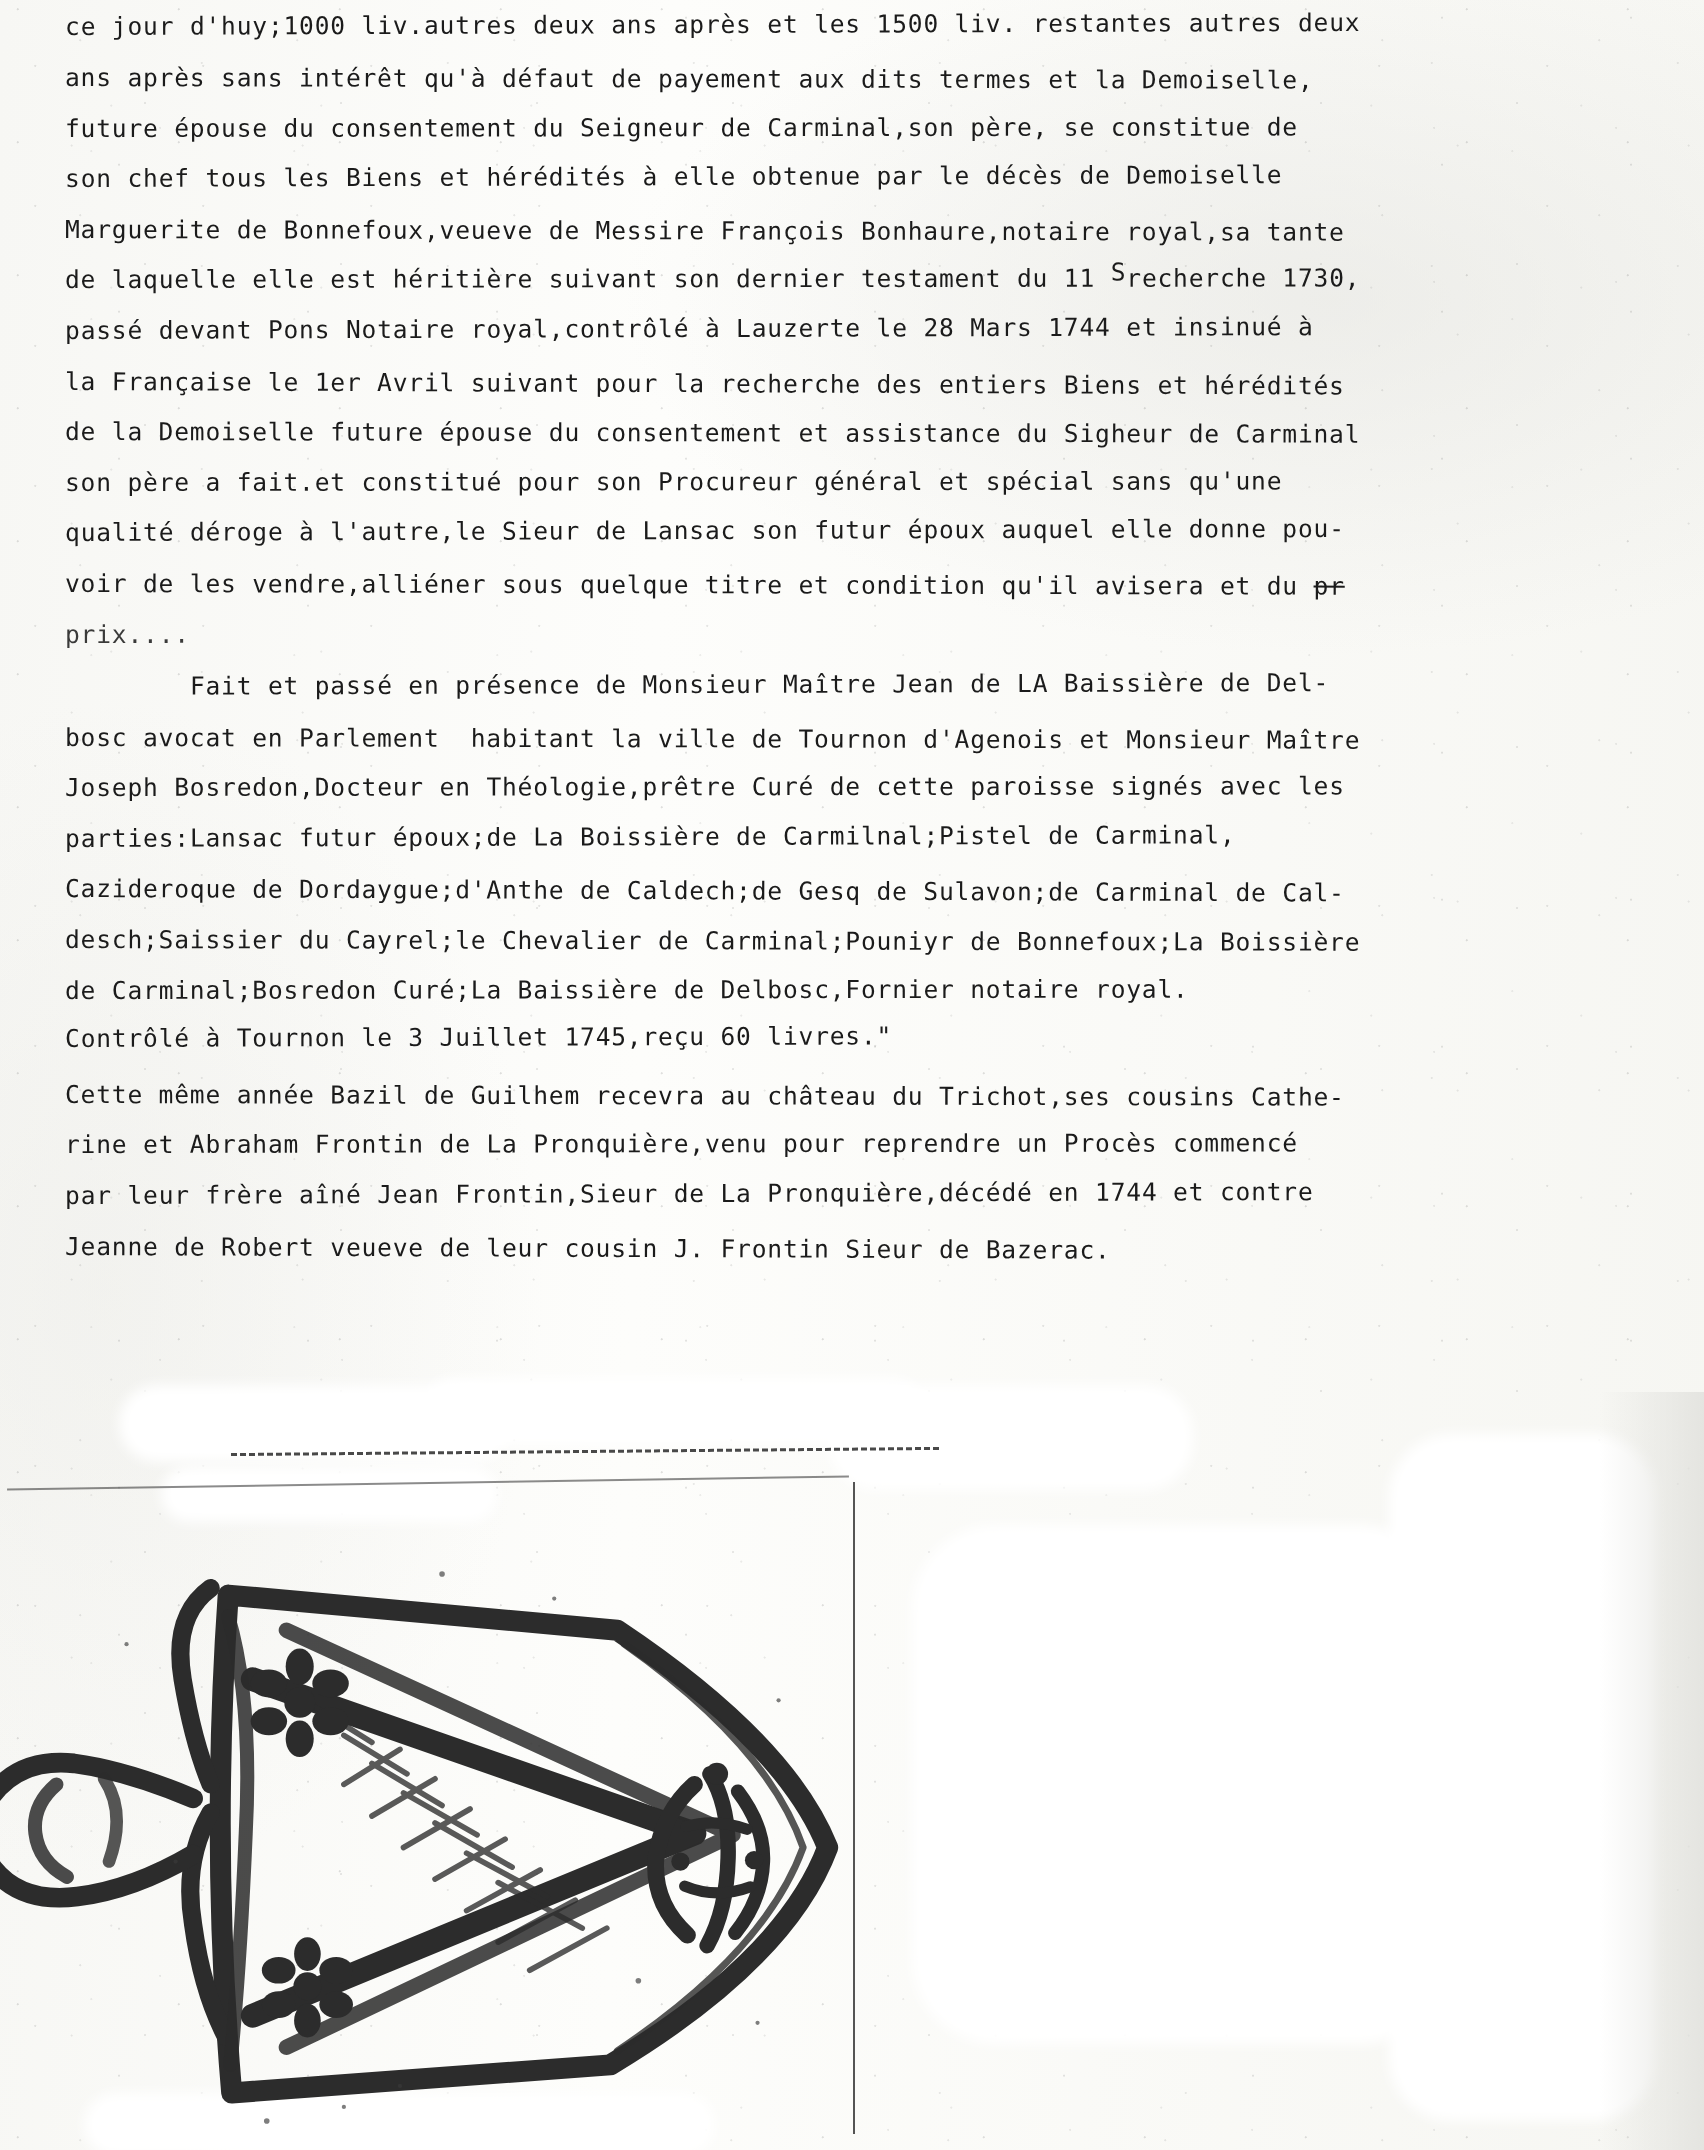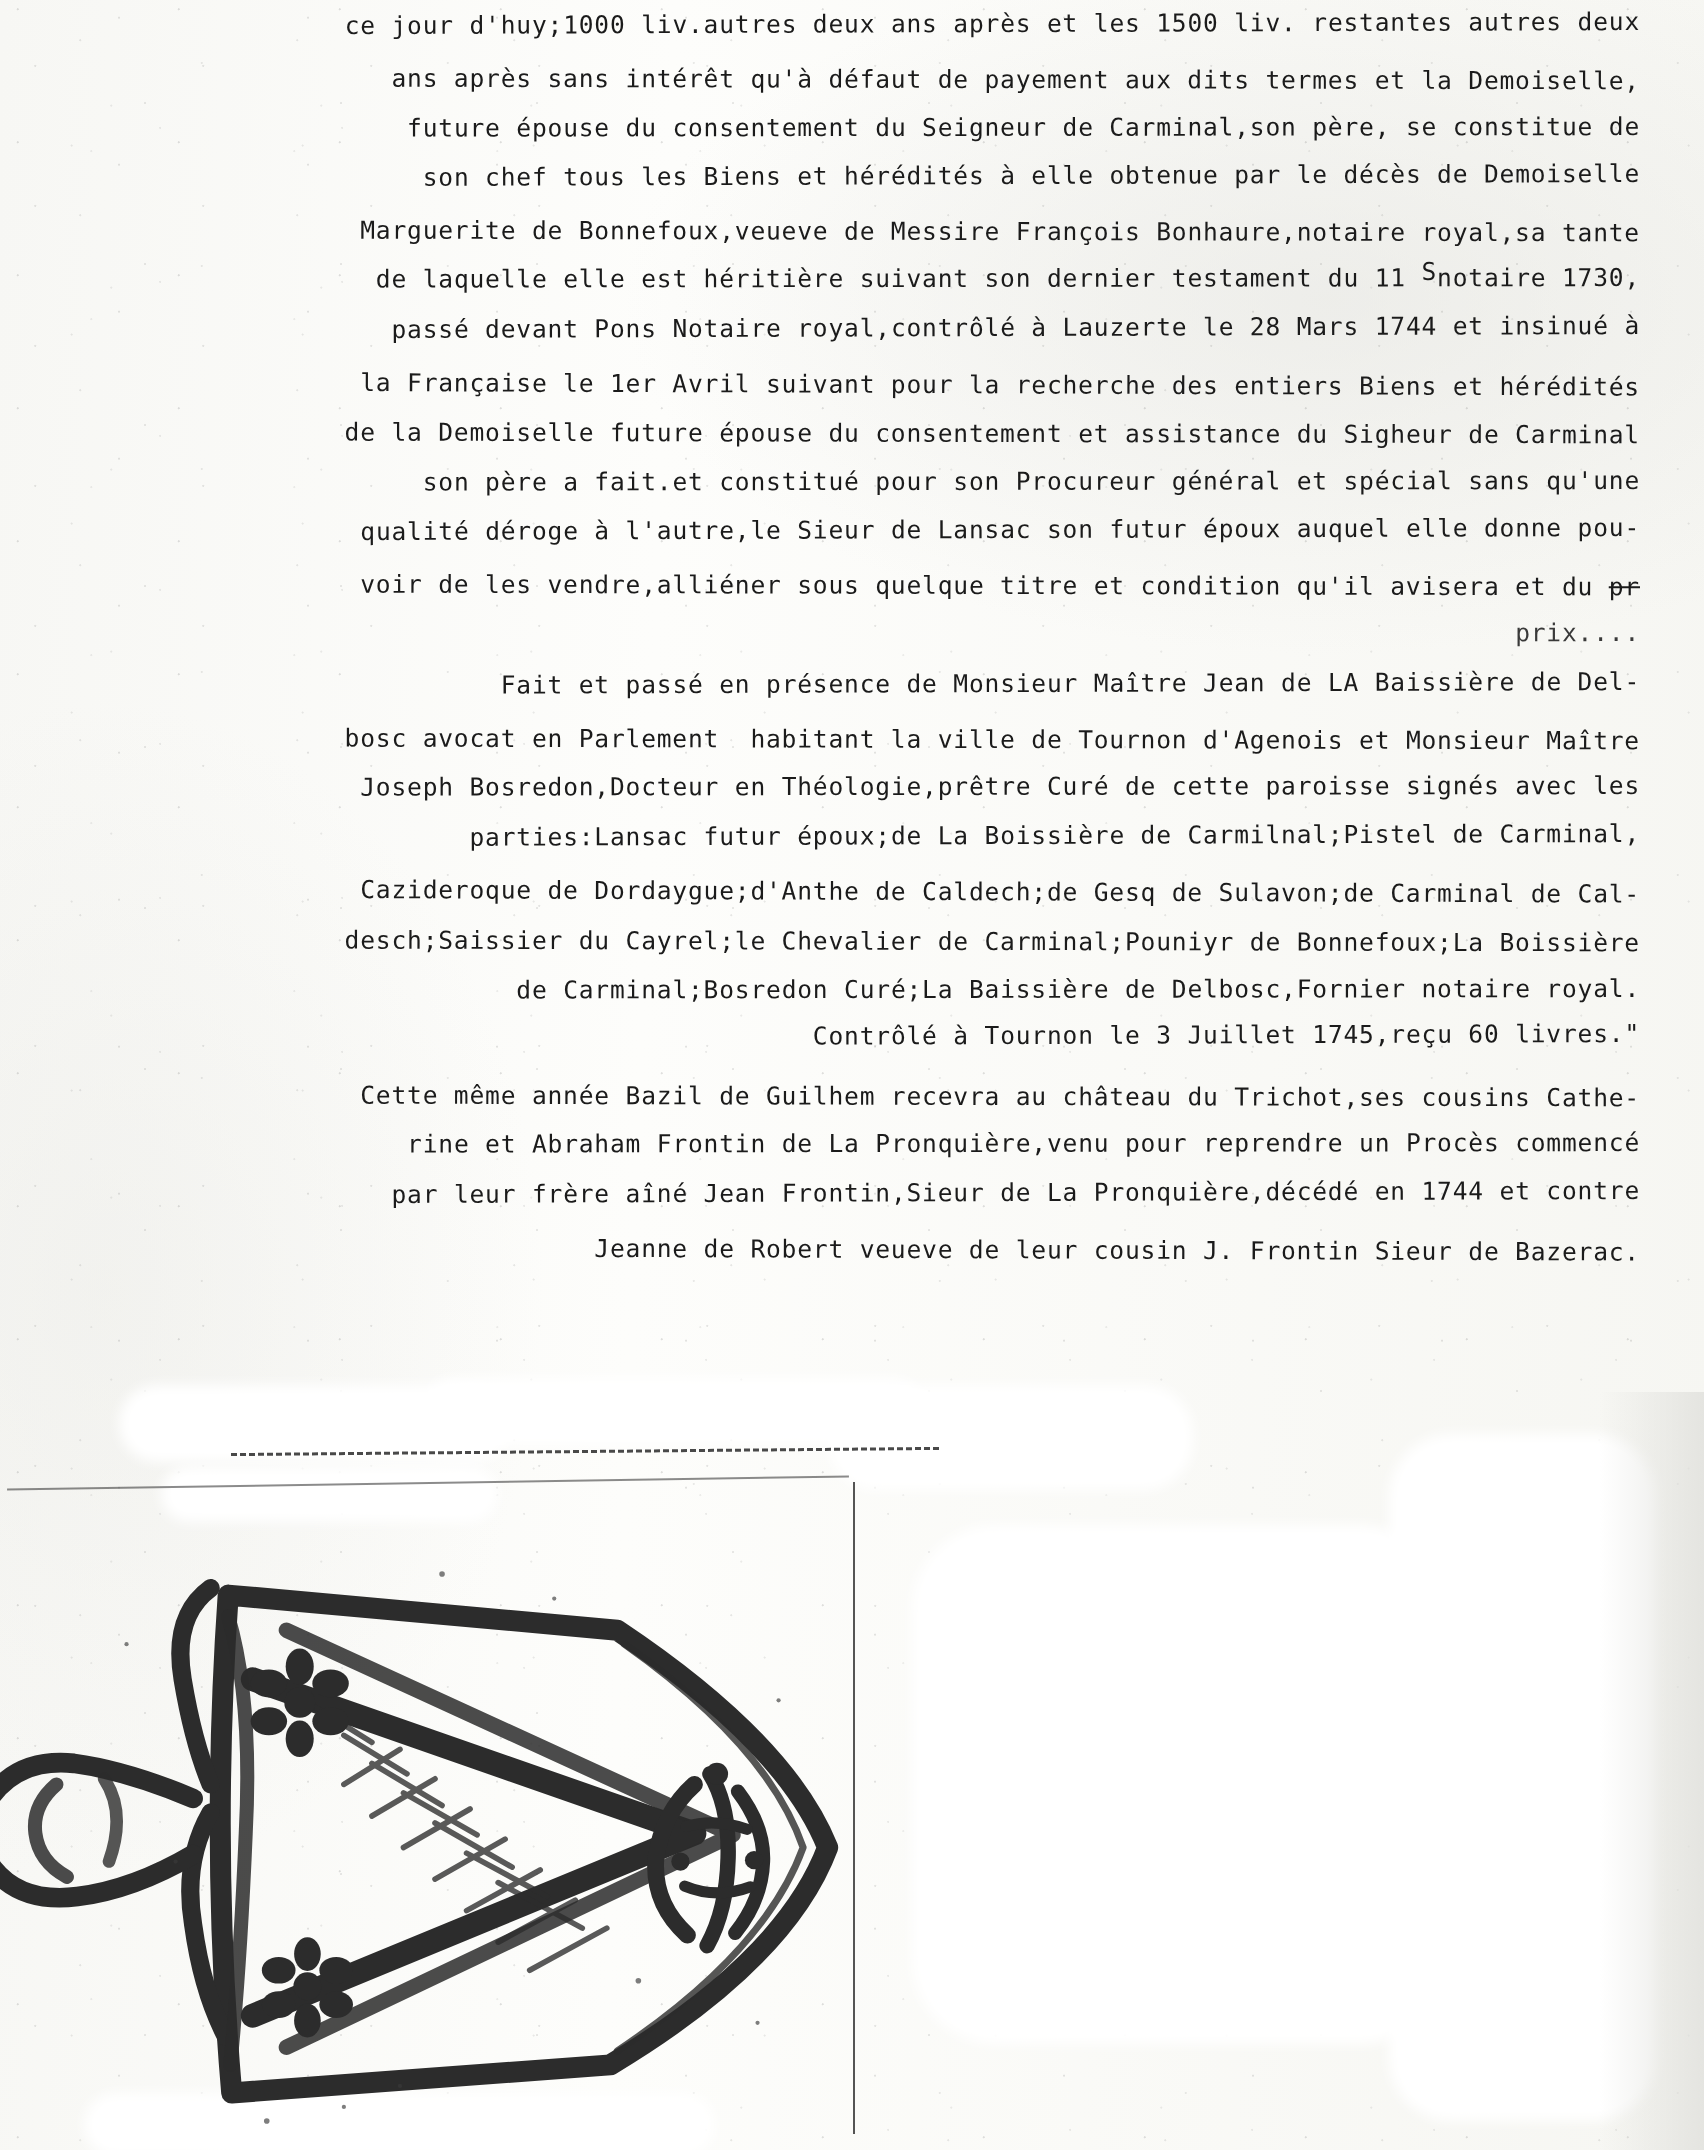--- a/index.html
+++ b/index.html
@@ -51,24 +51,23 @@
   .blob {
     position: absolute;
     background: #ffffff;
     pointer-events: none;
     filter: blur(6.3px);
   }
 
   
   .textblock {
     position: absolute;
-    left: 55px;
+    left: 65px;
     top: 0;
     width: 1585px;
-    text-align: right;
   }
   .line {
     position: relative;
     font-size: 24.6px;
     line-height: 1;
     letter-spacing: 0.8px;
     color: #1b1b1b;
     white-space: pre;
     transform-origin: left center;
   }
@@ -132,21 +131,21 @@
   <div class="grain"></div>
 
   <div class="textblock">
 
     <div class="line w1" style="margin-top:15.4px;">ce jour d'huy;1000 liv.autres deux ans après et les 1500 liv. restantes autres deux</div>
     <div class="line w2" style="margin-top:26px;">ans après sans intérêt qu'à défaut de payement aux dits termes et la Demoiselle,</div>
     <div class="line w3" style="margin-top:26px;">future épouse du consentement du Seigneur de Carminal,son père, se constitue de</div>
     <div class="line w1" style="margin-top:26px;">son chef tous les Biens et hérédités à elle obtenue par le décès de Demoiselle</div>
     <div class="line w2" style="margin-top:26px;">Marguerite de Bonnefoux,veueve de Messire François Bonhaure,notaire royal,sa tante</div>
 
-    <div class="line w3" style="margin-top:26px;"><span>de laquelle elle est héritière suivant son dernier testament du 11 </span><span class="sup">S</span><span>notaire 1730,</span></div>
+    <div class="line w3" style="margin-top:26px;"><span>de laquelle elle est héritière suivant son dernier testament du 11 </span><span class="sup">S</span><span>recherche 1730,</span></div>
 
     <div class="line w1" style="margin-top:26px;">passé devant Pons Notaire royal,contrôlé à Lauzerte le 28 Mars 1744 et insinué à</div>
     <div class="line w4" style="margin-top:26px;">la Française le 1er Avril suivant pour la recherche des entiers Biens et hérédités</div>
     <div class="line w2" style="margin-top:26px;">de la Demoiselle future épouse du consentement et assistance du Sigheur de Carminal</div>
     <div class="line w3" style="margin-top:26px;">son père a fait.et constitué pour son Procureur général et spécial sans qu'une</div>
     <div class="line w1" style="margin-top:26px;">qualité déroge à l'autre,le Sieur de Lansac son futur époux auquel elle donne pou-</div>
 
     <div class="line w2" style="margin-top:26px;"><span>voir de les vendre,alliéner sous quelque titre et condition qu'il avisera et du </span><span class="strike">pr</span></div>
 
     <div class="line w3 faded" style="margin-top:26px;">prix....</div>

